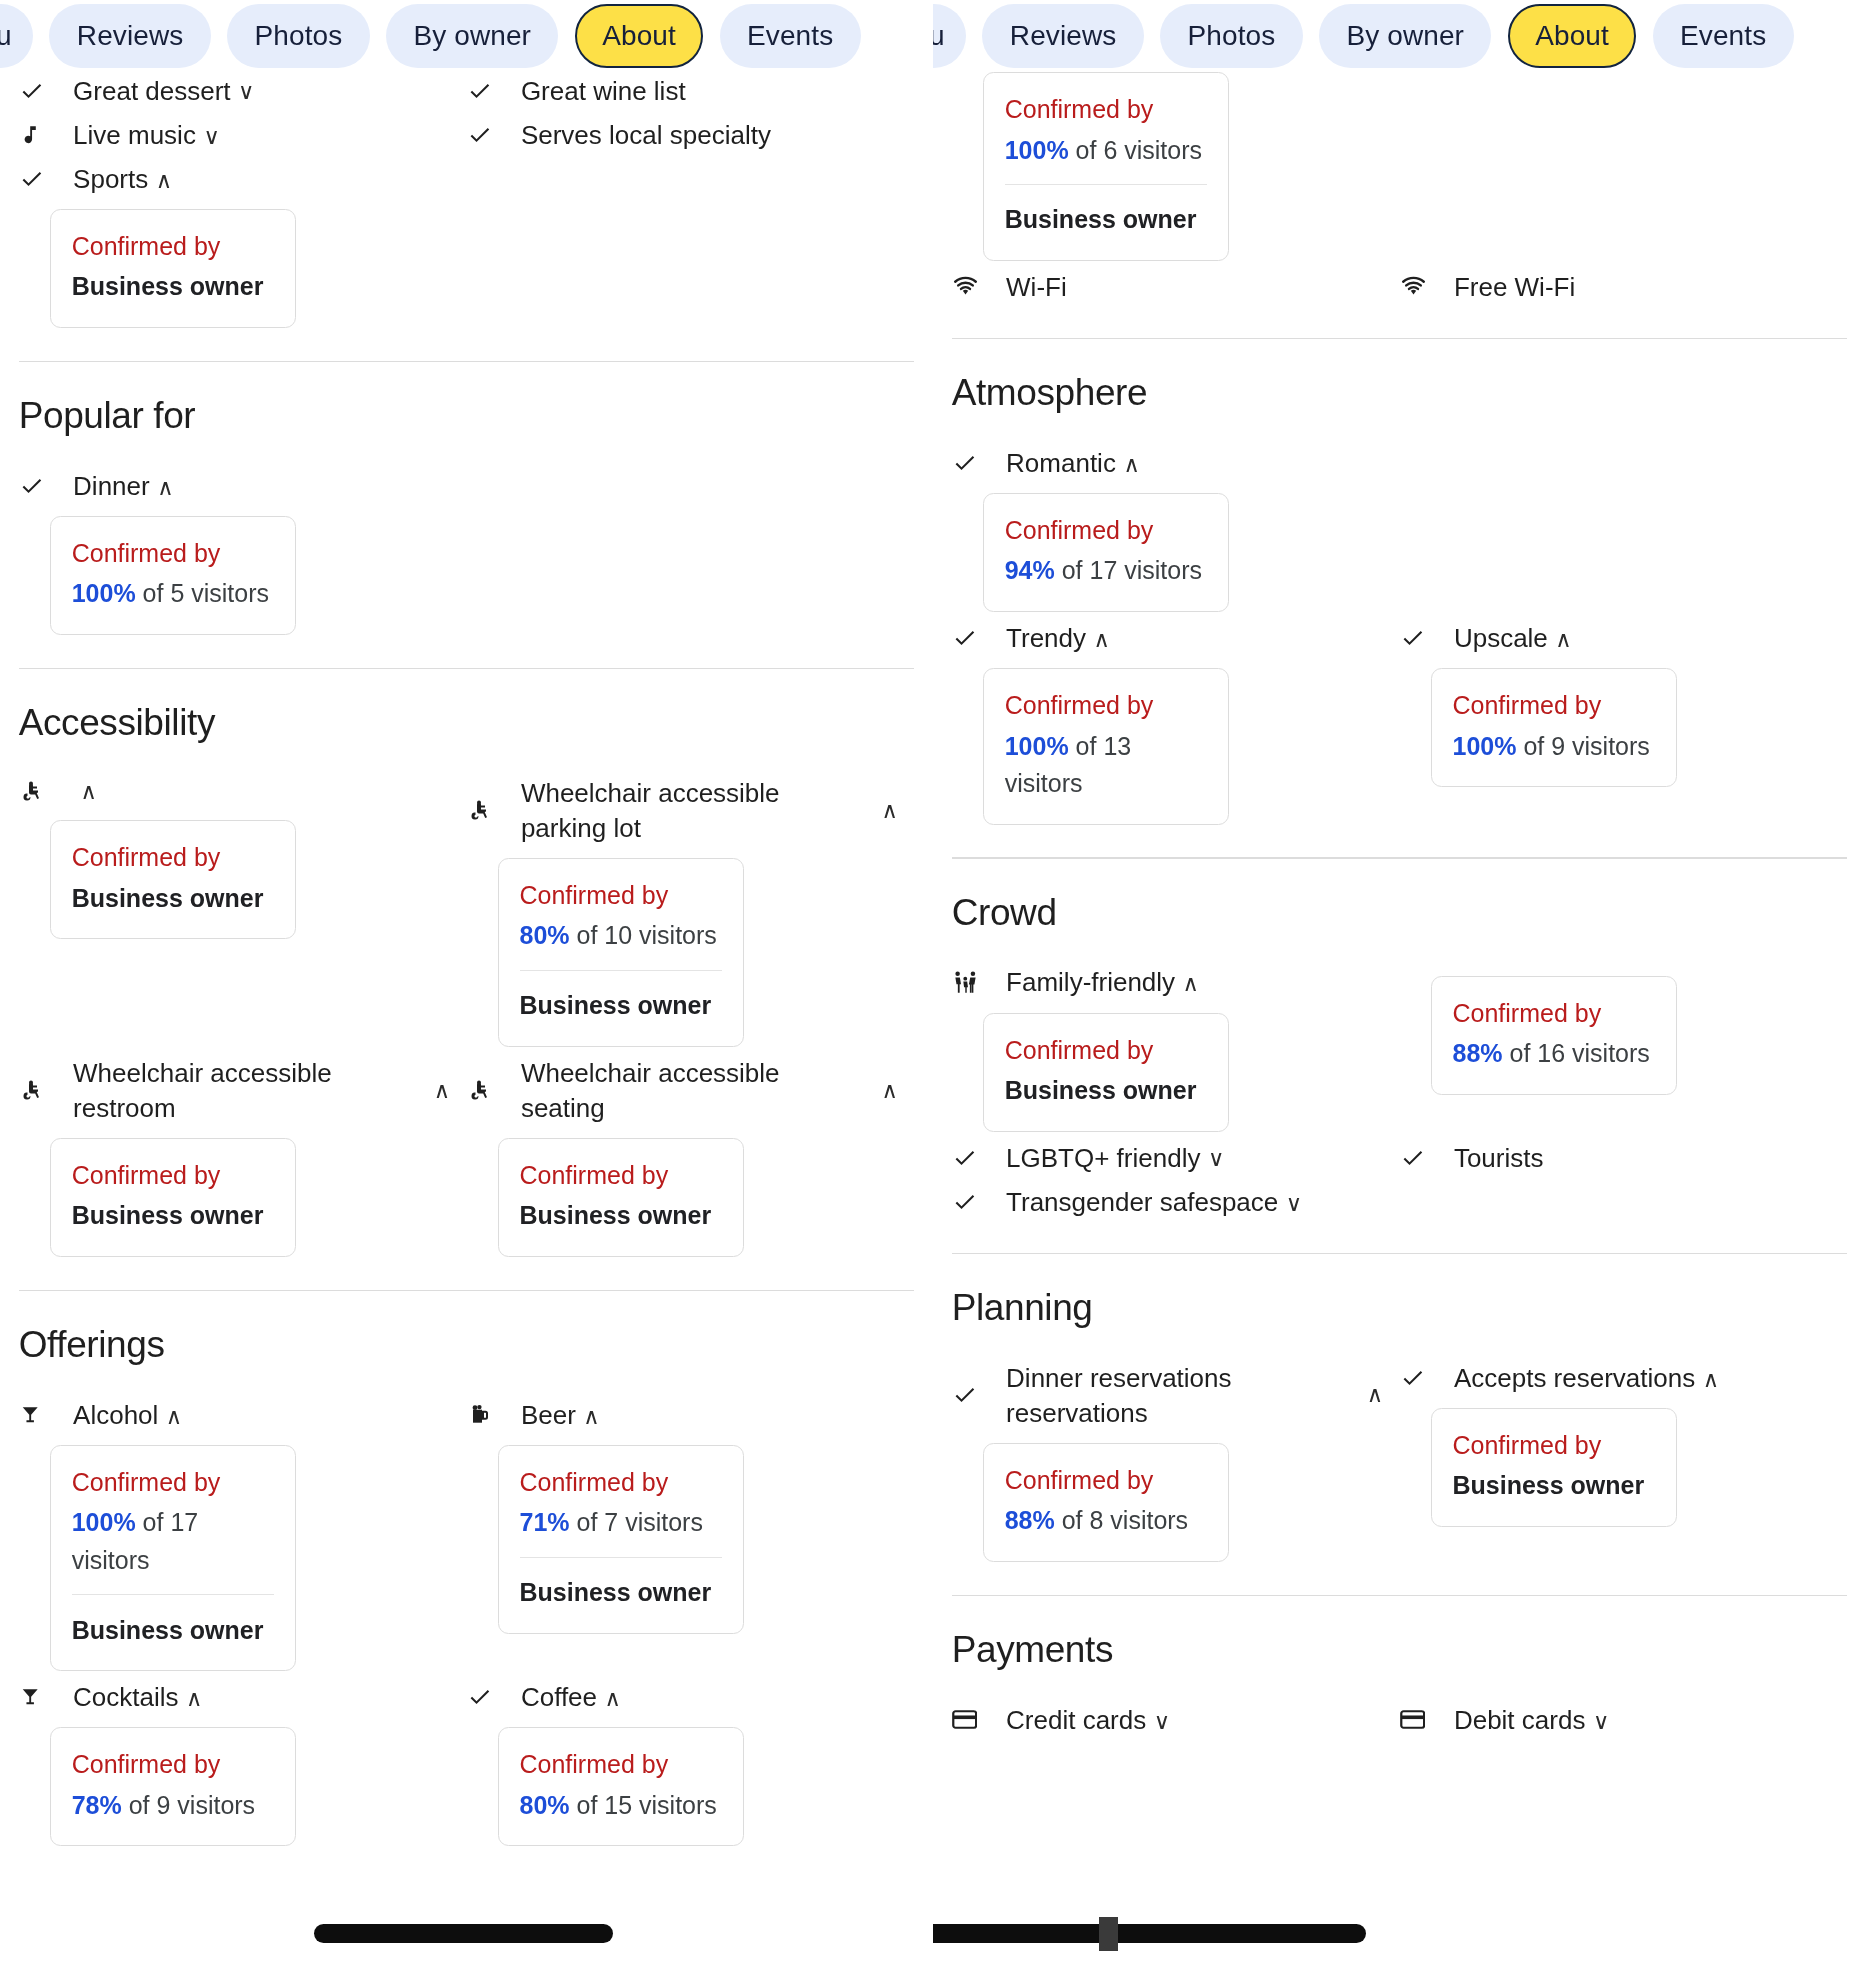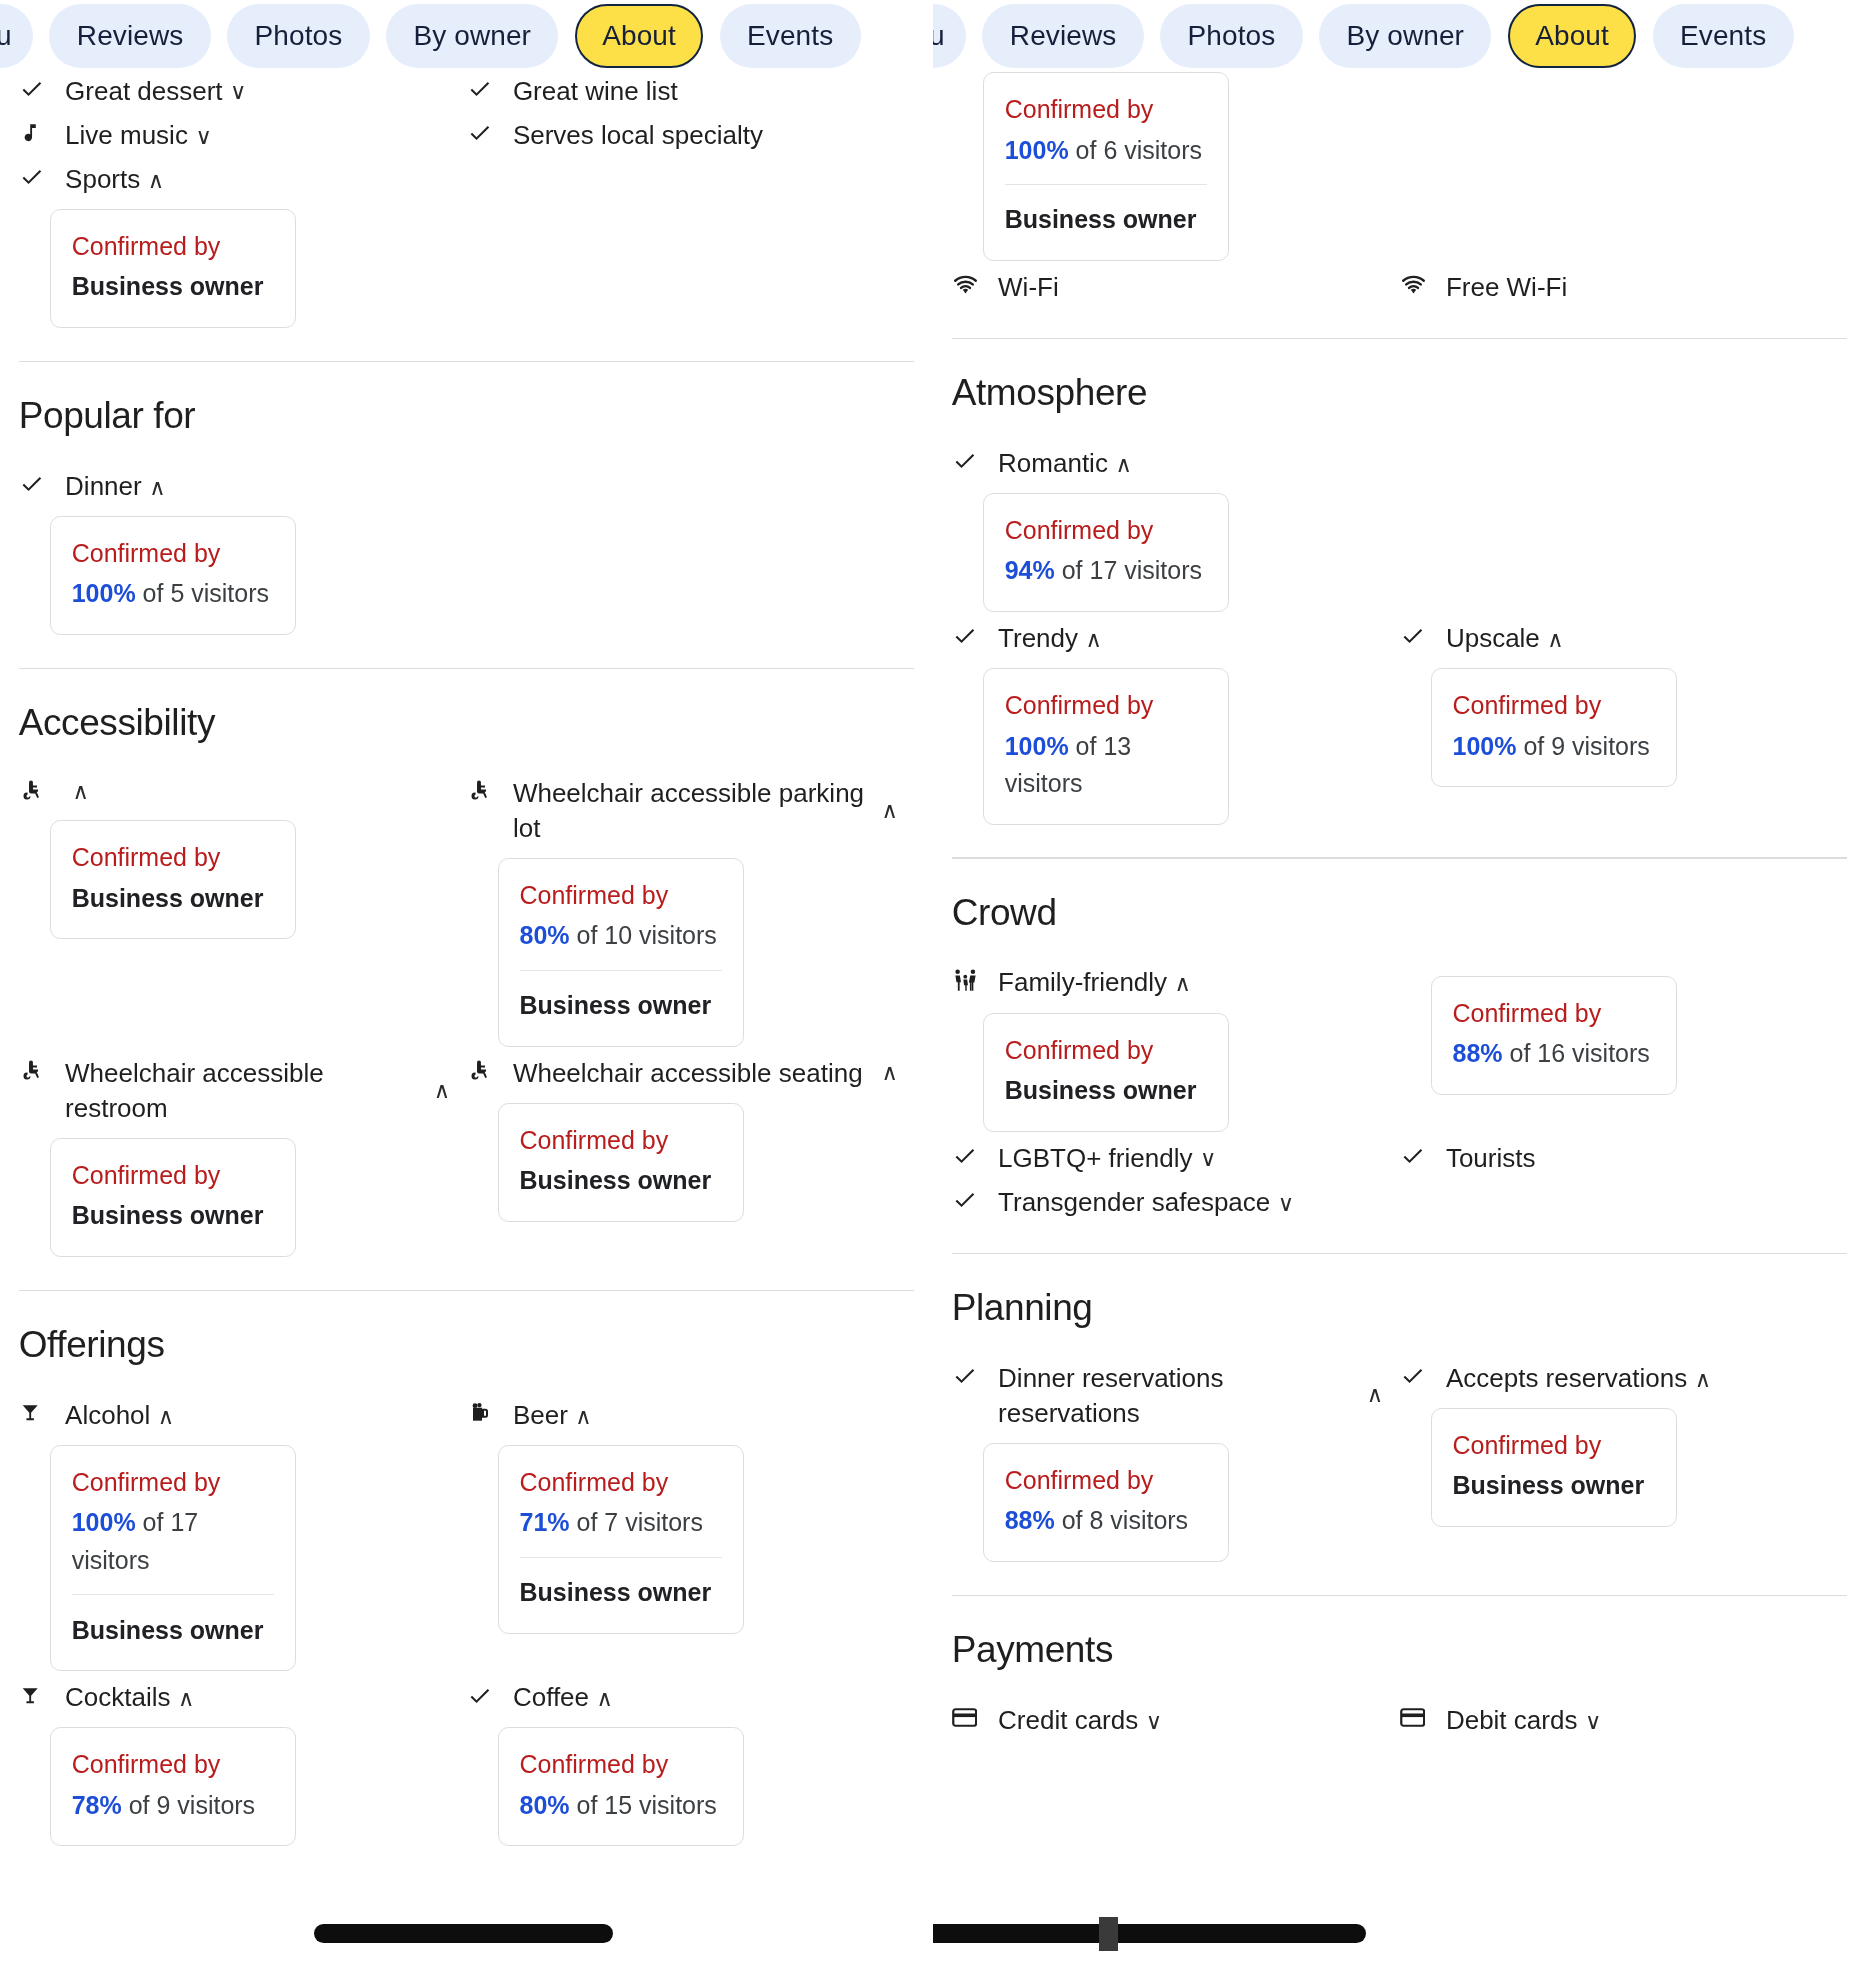--- a/index.html
+++ b/index.html
@@ -60,22 +60,22 @@
     margin: 33px 0 30px 0;
   }
 
   .grid2 { display: flex; width: 100%; }
   .col { width: 50%; padding-right: 16.4px; }
 
   .item { margin-bottom: 7.5px; }
 
   .itemhead {
     display: flex;
-    align-items: flex-start;
-    gap: 0px;
+    align-items: center;
+    gap: 8px;
     min-height: 34px;
   }
   .ico {
     width: 30px; min-width: 30px;
     height: 33px;
     display: flex; align-items: center; justify-content: flex-start;
     color: #1f1f1f;
     margin-right: 16.4px;
     flex: 0 0 auto;
   }

